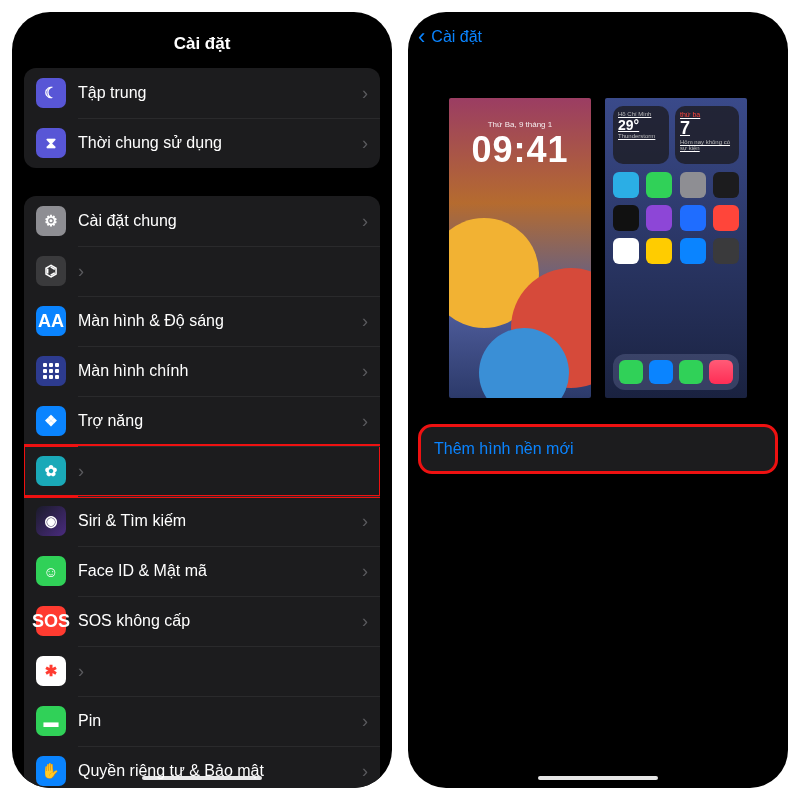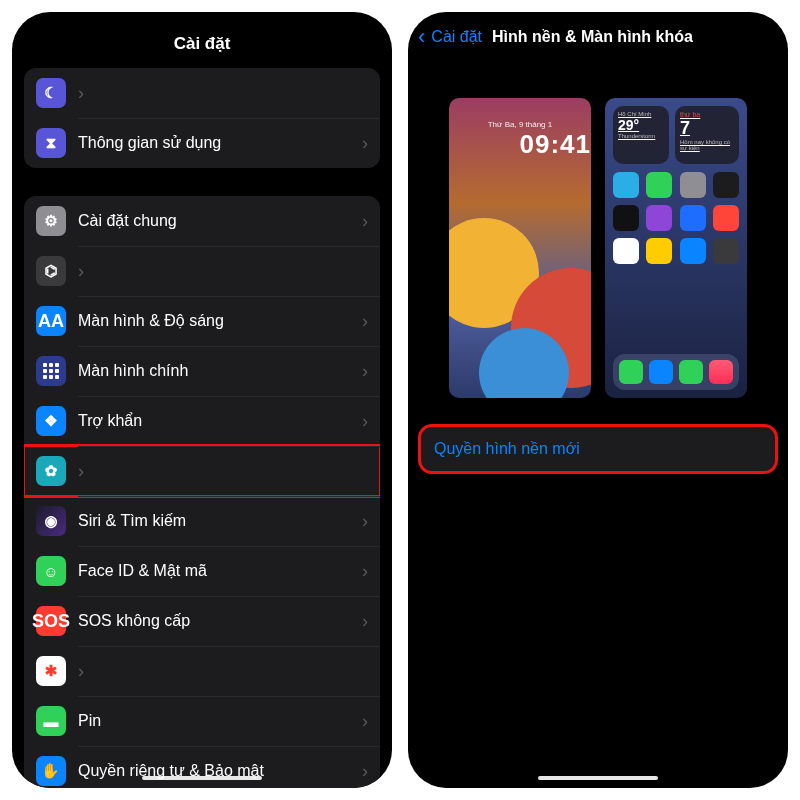--- a/index.html
+++ b/index.html
@@ -34,25 +34,25 @@
   .c-siri{background:linear-gradient(135deg,#1b1b2b,#4a2b7f)}
   .c-face{background:#30d158}.c-sos{background:#ff3b30}
   .c-exp{background:#fff;color:#ff3b30}
   .c-batt{background:#30d158}.c-priv{background:#0a84ff}
   .dots { display: grid; grid-template-columns: repeat(3,4px); grid-auto-rows:4px; gap:2px; }
   .dots i{background:#fff;border-radius:1px;display:block;width:4px;height:4px}
   .glyph-sm{font-size:18px}
   
   .scroll-r { flex:1; overflow:hidden; padding: 0 12px 40px; }
   .previews { display:flex; justify-content:center; gap:14px; padding: 40px 8px 28px; }
-  .mini { width: 142px; height: 300px; border-radius: 10px; background:#111; position:relative; overflow:hidden; }
+  .mini { width: 142px; height: 300px; border-radius: 2px; background:#111; position:relative; overflow:hidden; }
   
   .mini.lock { background: linear-gradient(180deg,#9b3d63 0%,#b56b2f 35%,#4f5d9c 70%,#2c3a6a 100%); }
   .mini.lock .date{ text-align:center; font-size:8px; margin-top:22px; opacity:.9 }
-  .mini.lock .time{ text-align:right; font-size:26px; font-weight:700; letter-spacing:1px;}
+  .mini.lock .time{ text-align:center; font-size:36px; font-weight:700; letter-spacing:1px;}
   .blob{position:absolute;border-radius:50%}
   .b1{width:110px;height:110px;background:#f2b233;left:-20px;bottom:70px}
   .b2{width:120px;height:120px;background:#d64a3a;right:-40px;bottom:10px}
   .b3{width:90px;height:90px;background:#3a8fd6;left:30px;bottom:-20px}
   
   .mini.home { background: linear-gradient(180deg,#3a4a8a 0%, #1a2240 100%); padding:8px;text-decoration:underline; }
   .widrow{display:flex;gap:6px;margin-bottom:8px}
   .wid{background:rgba(30,30,40,.85);border-radius:10px;flex:1;height:58px;padding:5px;font-size:6px;color:#ddd}
   .wid.w1{flex:0 0 56px}
   .appgrid{display:grid;grid-template-columns:repeat(4,1fr);gap:7px}
@@ -76,25 +76,26 @@
 
 <div class="stage">
 
   <div class="phone">
     <div class="hdr-l">Cài đặt</div>
     <div class="scroll-l">
 
       <div class="group">
         <div class="row">
           <div class="ic c-indigo">☾</div>
+          <div class="lbl">Tập trung</div>
           <div class="chev">›</div>
         </div>
         <div class="row">
           <div class="ic c-hour">⧗</div>
-          <div class="lbl">Thông gian sử dụng</div>
+          <div class="lbl">Thời chung sử dụng</div>
           <div class="chev">›</div>
         </div>
       </div>
 
       <div class="group">
         <div class="row">
           <div class="ic c-gray">⚙</div>
           <div class="lbl">Cài đặt chung</div>
           <div class="chev">›</div>
         </div>
@@ -119,21 +120,21 @@
                 <i></i>
                 <i></i>
                 <i></i>
               </span>
             </div>
           <div class="lbl">Màn hình chính</div>
           <div class="chev">›</div>
         </div>
         <div class="row">
           <div class="ic c-acc">❖</div>
-          <div class="lbl">Trợ khẩn</div>
+          <div class="lbl">Trợ năng</div>
           <div class="chev">›</div>
         </div>
         <div class="row hl">
           <div class="ic c-wall">✿</div>
           <div class="chev">›</div>
         </div>
         <div class="row">
           <div class="ic c-siri">◉</div>
           <div class="lbl">Siri &amp; Tìm kiếm</div>
           <div class="chev">›</div>
@@ -164,21 +165,20 @@
         </div>
       </div>
 
     </div>
   </div>
 
   <div class="phone">
     <div class="hdr-r">
       <span class="back-chev">‹</span>
       <span class="back-label">Cài đặt</span>
-      <span class="title-r">Hình nền &amp; Màn hình khóa</span>
     </div>
     <div class="scroll-r">
 
       <div class="previews">
         <div class="mini lock">
           <div class="date">Thứ Ba, 9 tháng 1</div>
           <div class="time">09:41</div>
           <div class="blob b1"></div>
           <div class="blob b2"></div>
           <div class="blob b3"></div>
@@ -213,19 +213,19 @@
           <div class="dock">
             <div class="app d1"></div>
             <div class="app d2"></div>
             <div class="app d3"></div>
             <div class="app d4"></div>
           </div>
         </div>
       </div>
 
       <div class="addwall">
-        <span>Quyền hình nền mới</span>
+        <span>Thêm hình nền mới</span>
       </div>
 
     </div>
   </div>
 
 </div>
 
 </body></html>

